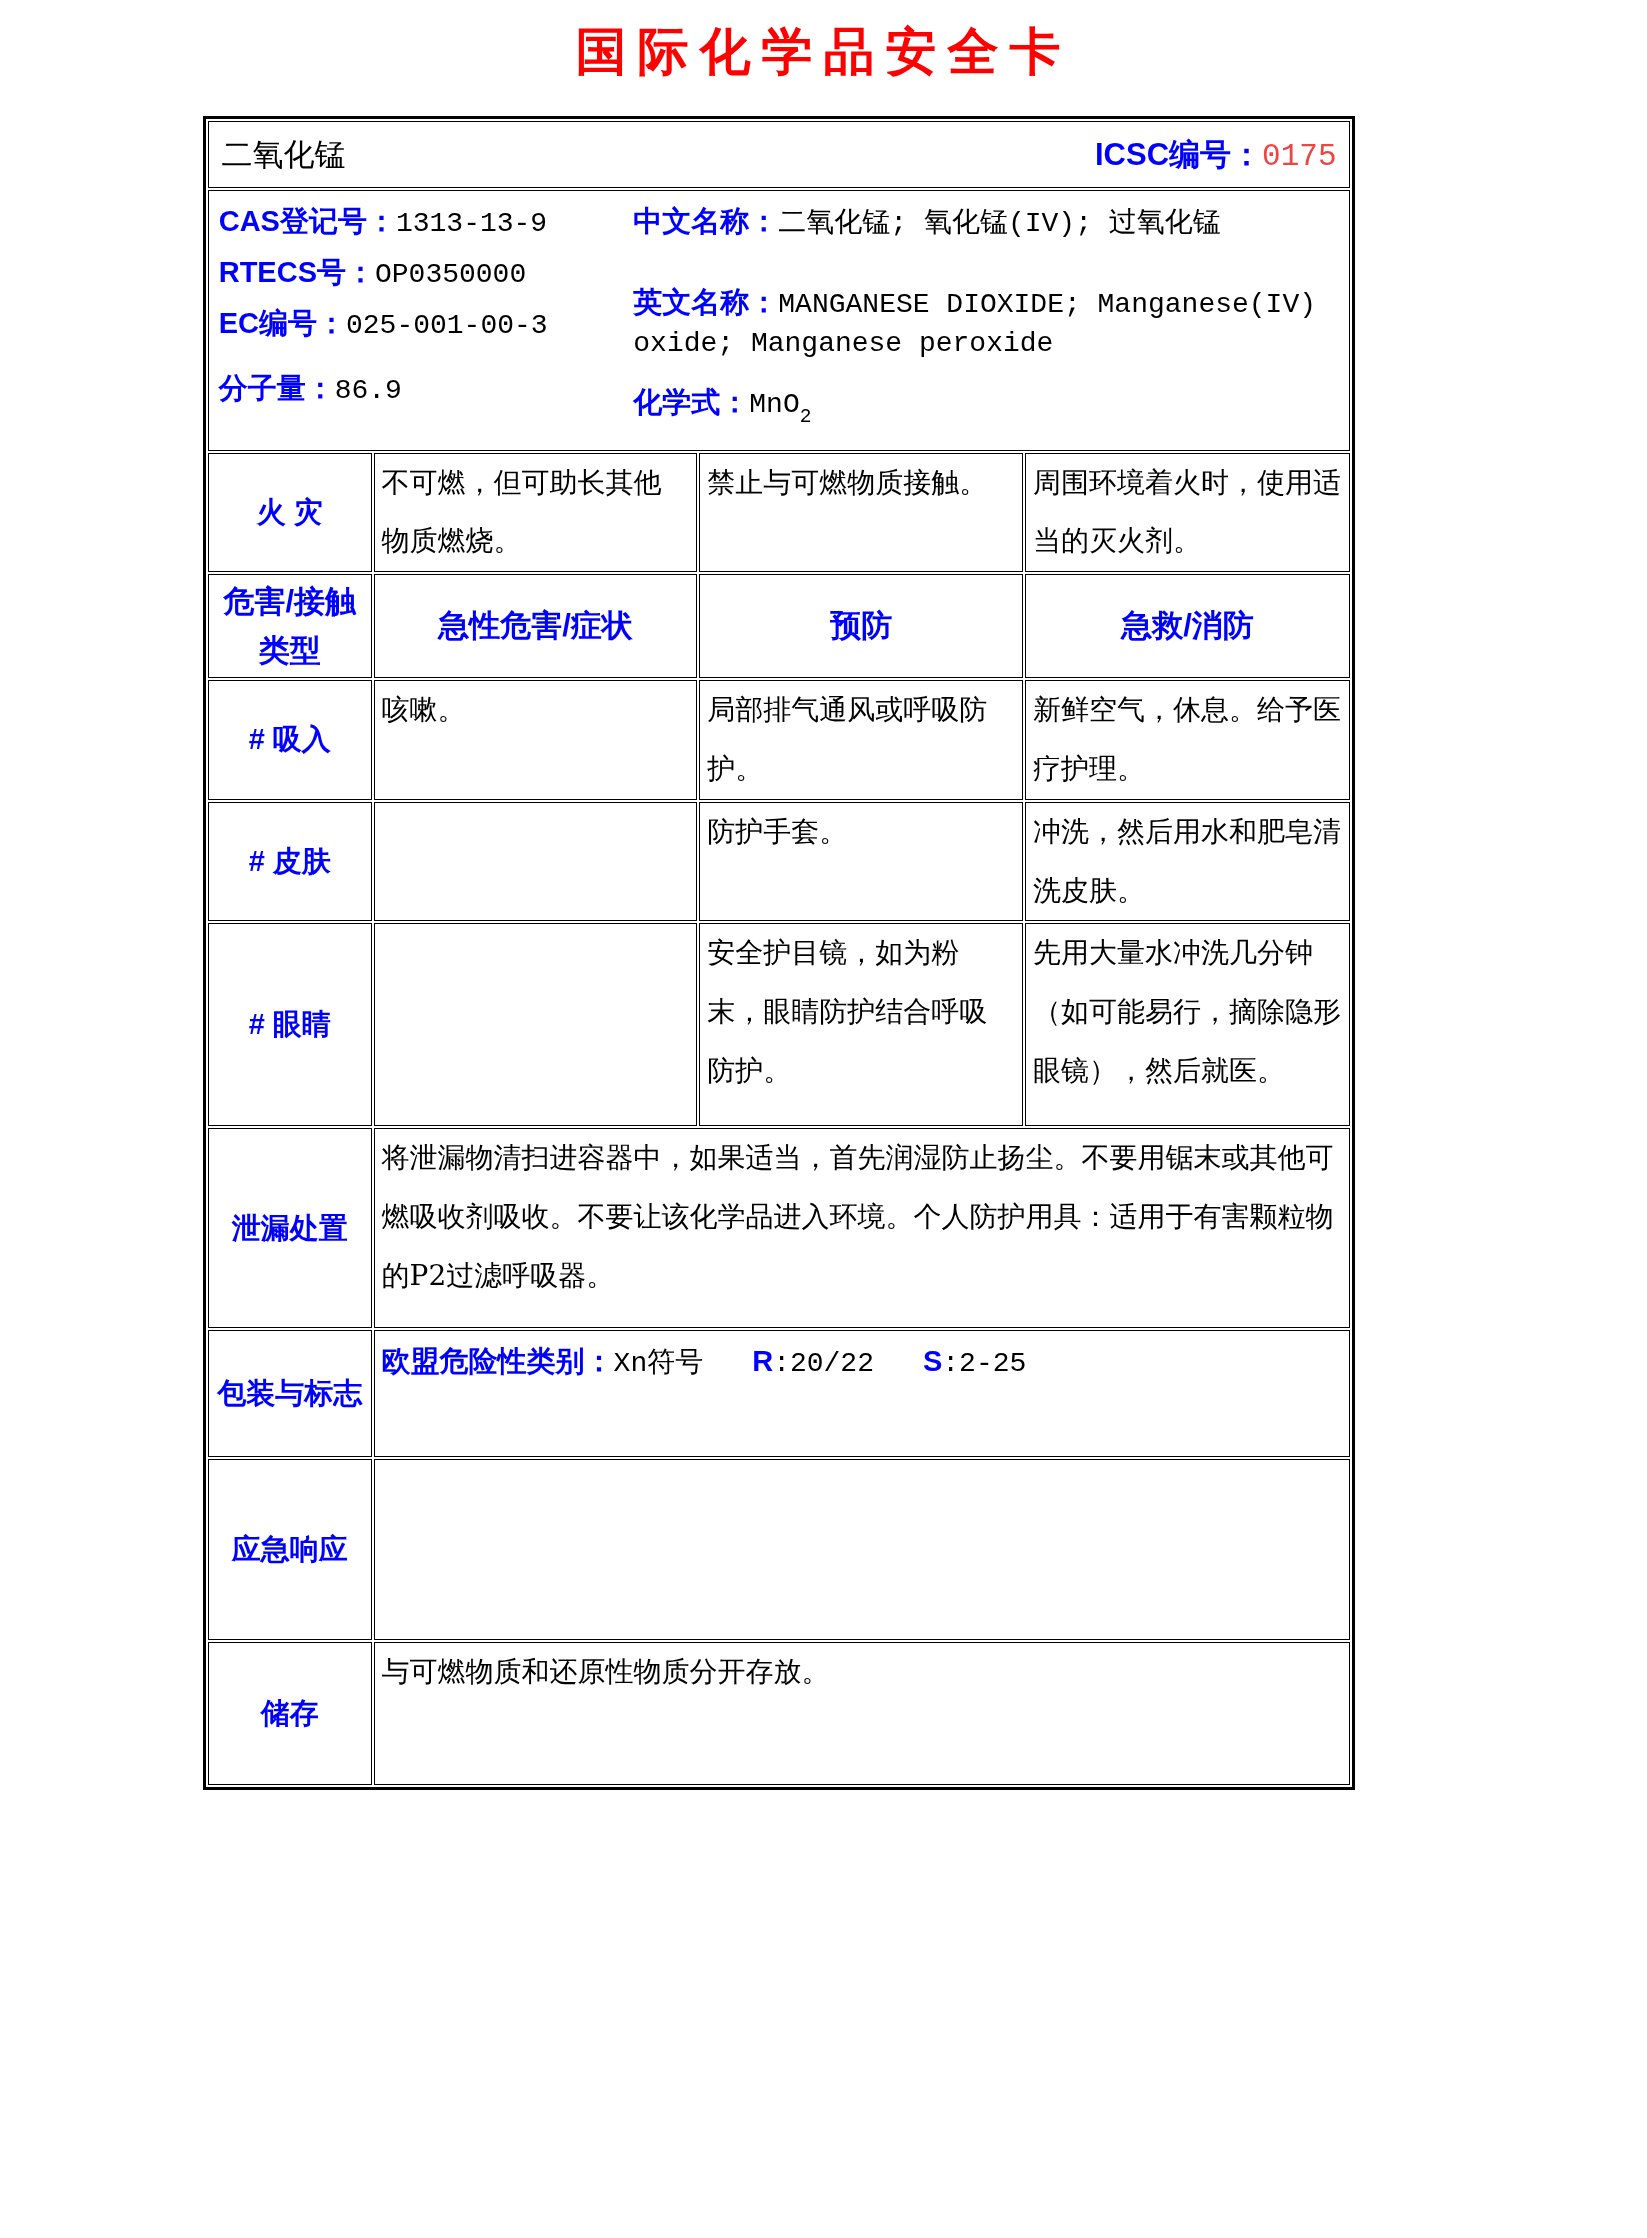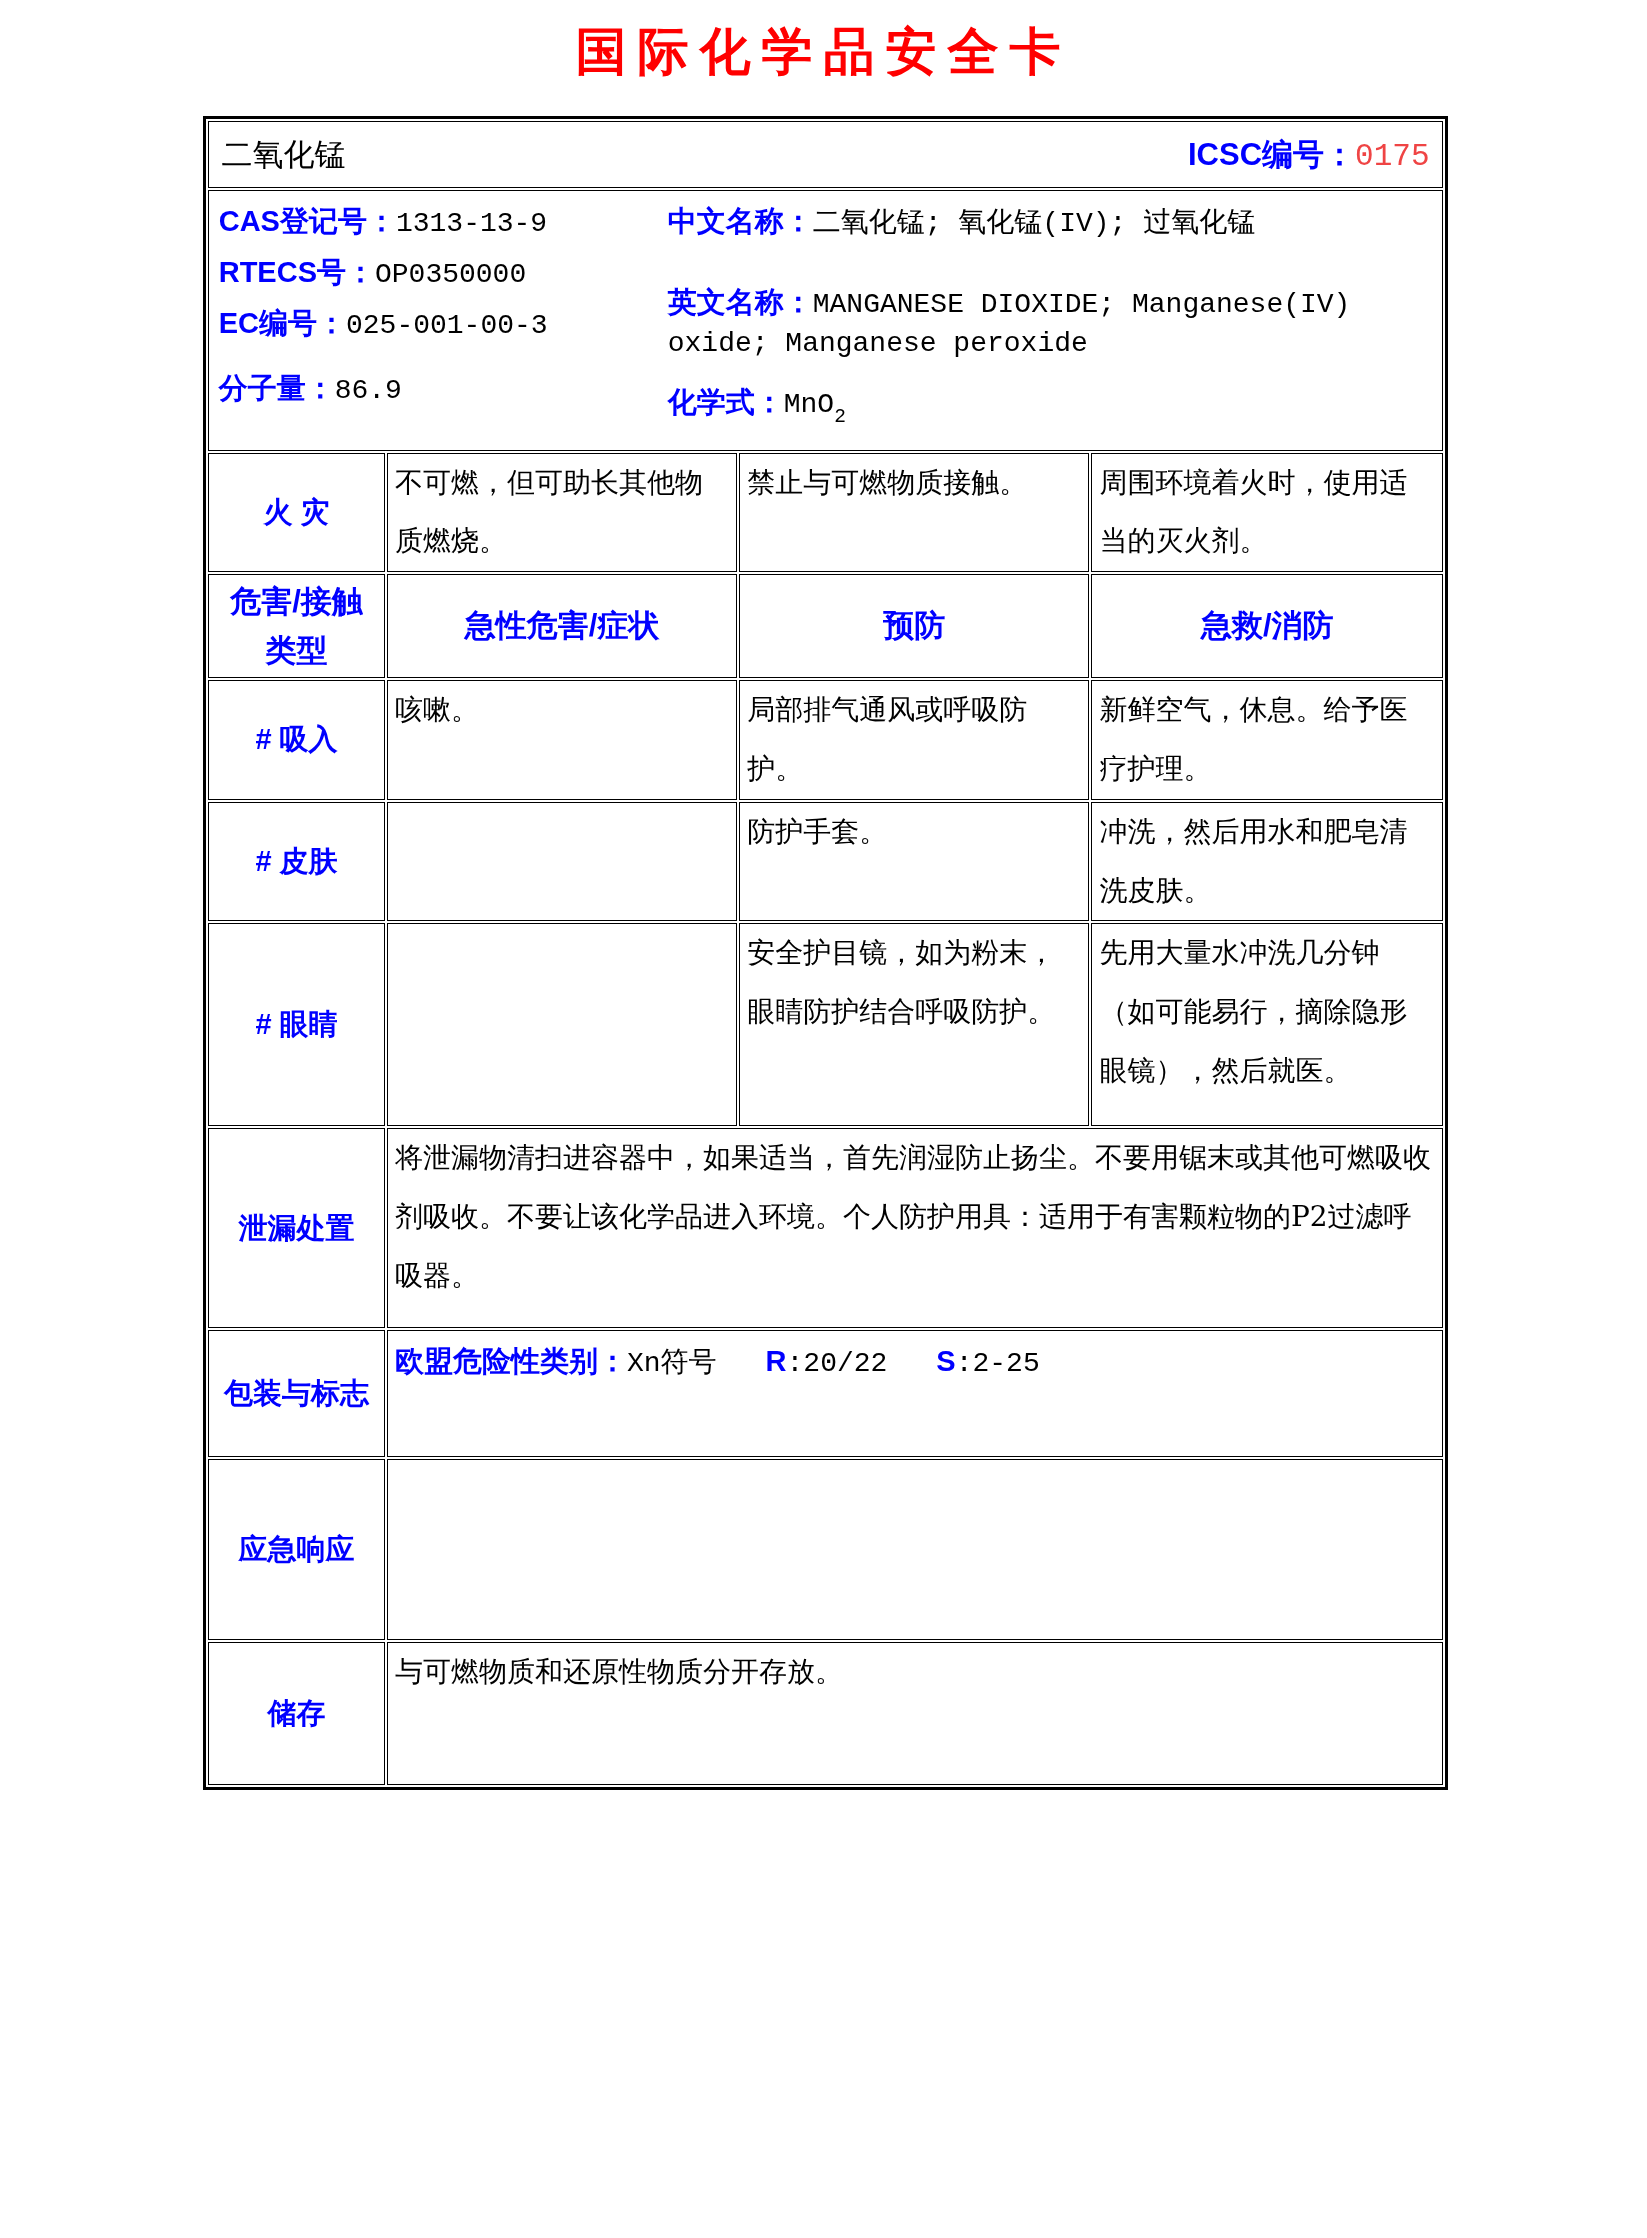--- a/index.html
+++ b/index.html
@@ -13,21 +13,21 @@
     margin: 18px 0 29px 0;
     text-align: center;
     color: #ff0000;
     font-family: "DejaVu Serif", serif;
     font-weight: bold;
     font-size: 51px;
     letter-spacing: 11px;
   }
   .card-wrap {
     margin-left: 203px;
-    width: 1245px;
+    width: 1152px;
     border: 3.5px solid #000;
     background: #fff;
     box-sizing: border-box;
   }
   table.card {
     width: 100%;
     border-collapse: separate;
     border-spacing: 2.8px;
     table-layout: fixed;
   }

